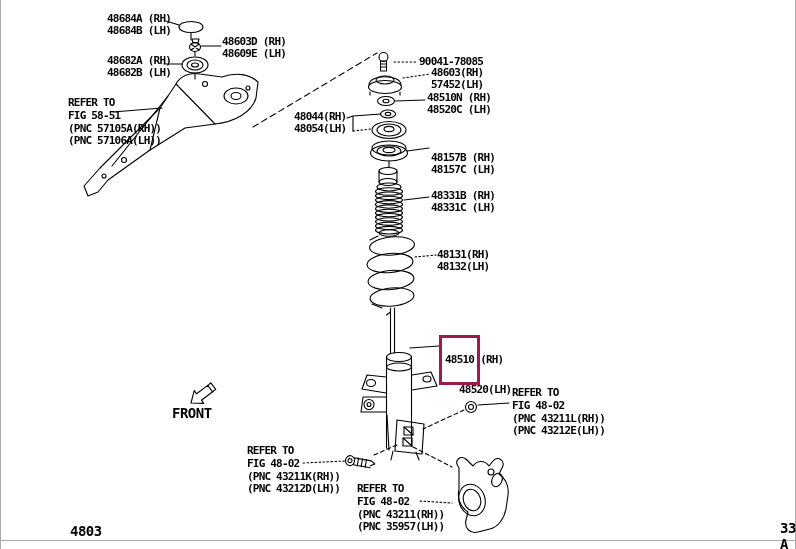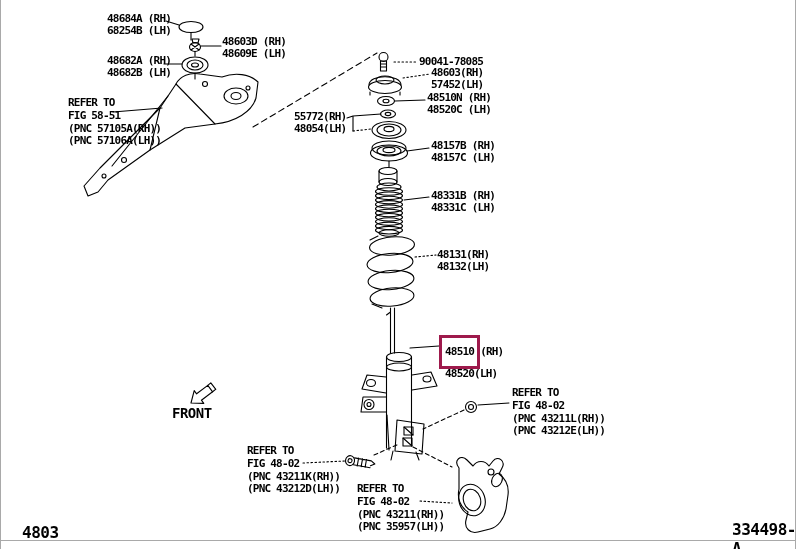--- a/index.html
+++ b/index.html
@@ -10,23 +10,23 @@
   #stage{position:absolute;left:0;top:0;width:796px;height:549px;}
   svg{position:absolute;left:0;top:0;}
   .callout{
     position:absolute;color:#000;font-weight:bold;font-size:11px;line-height:11.5px;
     letter-spacing:-0.8px;white-space:nowrap;z-index:3;
   }
   .refer{line-height:12.8px;}
   .hl-row{display:flex;align-items:center;}
   .hlbox{
     display:inline-block;border:3px solid var(--hl,#9E1A4C);
-    padding:8px 3px;background:#fff;line-height:12px;height:12px;
+    padding:16px 3px;background:#fff;line-height:12px;height:12px;
   }
-  .footer-code{position:absolute;color:#000;font-size:16px;font-weight:bold;letter-spacing:-0.5px;z-index:3;}
+  .footer-code{position:absolute;color:#000;font-size:14px;font-weight:bold;letter-spacing:-0.5px;z-index:3;margin-left:48px;}
   .front-label{position:absolute;color:#000;font-size:14px;font-weight:bold;letter-spacing:-0.5px;z-index:3;}
 </style>
 </head>
 <body>
 
 <div id="stage">
 
   <svg width="796" height="549" viewBox="0 0 796 549" fill="none" stroke="#000" stroke-width="1.1" stroke-linecap="round" stroke-linejoin="round">
 
     <g stroke="#A9A9A9" stroke-width="1">
@@ -190,21 +190,21 @@
     </g>
 
     <g>
       <path d="M191,403 L194.2,390.6 L196.6,393.8 L207.8,385.4 L212.6,391.8 L201.4,400.2 L203.8,403.4 Z"></path>
       <path d="M207.8,385.4 l3,-2.5 l5,6.5 M212.6,391.8 l3,-2.4"></path>
     </g>
   </svg>
 
   <div class="callout" style="left:107px;top:13px">
     <div>48684A (RH)</div>
-    <div>68254B (LH)</div>
+    <div>48684B (LH)</div>
   </div>
 
   <div class="callout" style="left:222px;top:36px">
     <div>48603D (RH)</div>
     <div>48609E (LH)</div>
   </div>
 
   <div class="callout" style="left:107px;top:55px">
     <div>48682A (RH)</div>
     <div>48682B (LH)</div>
@@ -225,45 +225,45 @@
     <div>48603(RH)</div>
     <div>57452(LH)</div>
   </div>
 
   <div class="callout" style="left:427px;top:92px">
     <div>48510N (RH)</div>
     <div>48520C (LH)</div>
   </div>
 
   <div class="callout" style="left:294px;top:111px">
-    <div>55772(RH)</div>
+    <div>48044(RH)</div>
     <div>48054(LH)</div>
   </div>
 
-  <div class="callout" style="left:431px;top:140px">
+  <div class="callout" style="left:431px;top:152px">
     <div>48157B (RH)</div>
     <div>48157C (LH)</div>
   </div>
 
   <div class="callout" style="left:431px;top:190px">
     <div>48331B (RH)</div>
     <div>48331C (LH)</div>
   </div>
 
   <div class="callout" style="left:437px;top:249px">
     <div>48131(RH)</div>
     <div>48132(LH)</div>
   </div>
 
   <div class="callout" style="left:439px;top:335px">
     <div class="hl-row">
       <span class="hlbox">48510</span>
       <span>(RH)</span>
     </div>
-    <div style="margin-left:6px;margin-top:-1px">48520(LH)</div>
+    <div style="margin-left:20px;margin-top:-1px">48520(LH)</div>
   </div>
 
   <div class="callout refer" style="left:512px;top:387px">
     <div>REFER TO</div>
     <div>FIG 48-02</div>
     <div>(PNC 43211L(RH))</div>
     <div>(PNC 43212E(LH))</div>
   </div>
 
   <div class="callout refer" style="left:247px;top:445px">

